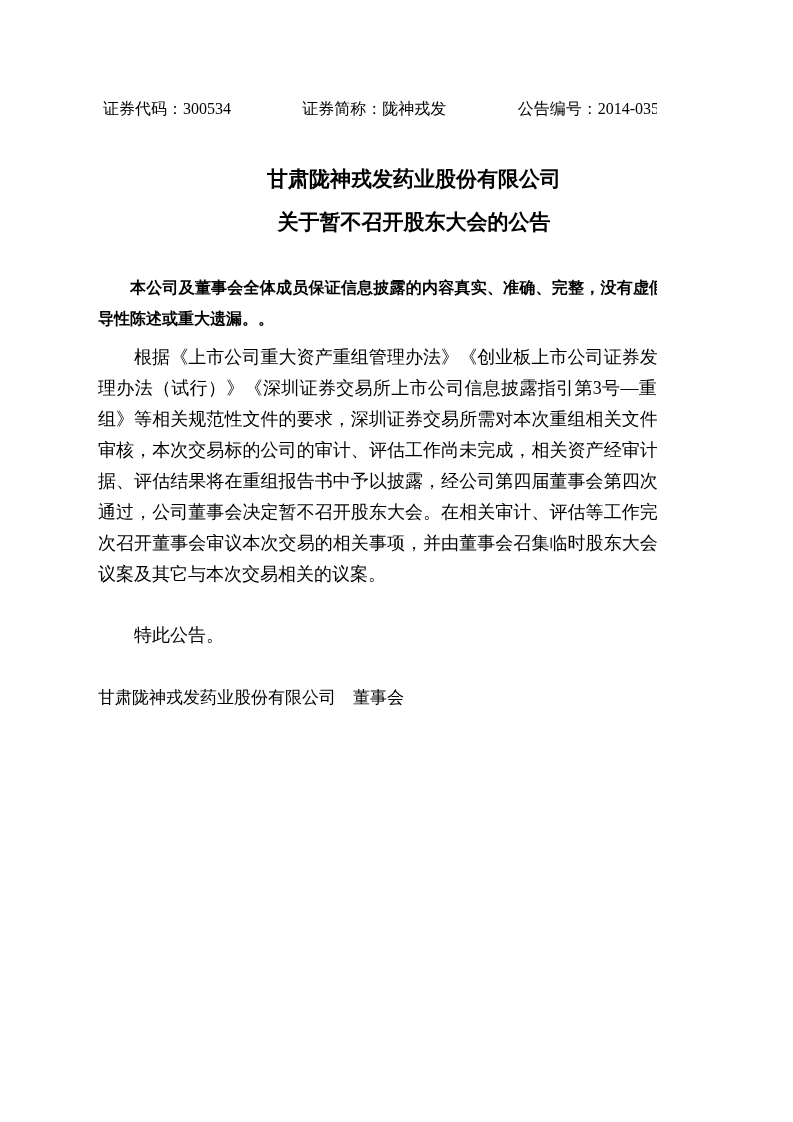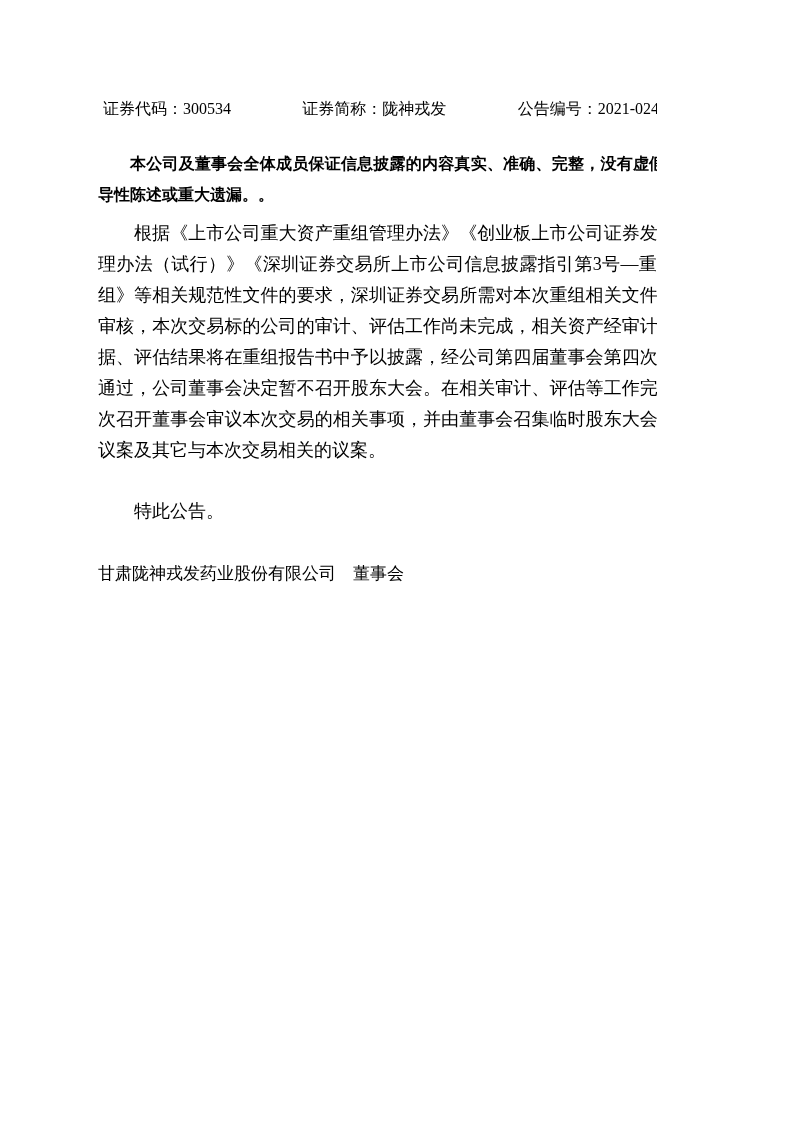--- a/index.html
+++ b/index.html
@@ -78,23 +78,27 @@
 </style>
 </head>
 <body>
 
 <div class="page">
   <div class="content">
 
     <div class="doc-header">
       <span>证券代码：300534</span>
       <span>证券简称：陇神戎发</span>
-      <span>公告编号：2021-024</span>
+      <span>公告编号：2014-035</span>
     </div>
 
+    <div class="title-block">
+      <div>甘肃陇神戎发药业股份有限公司</div>
+      <div>关于暂不召开股东大会的公告</div>
+    </div>
 
     <p class="statement">本公司及董事会全体成员保证信息披露的内容真实、准确、完整，没有虚假记载、误导性陈述或重大遗漏。。</p>
 
 
     <p class="body-para second">根据《上市公司重大资产重组管理办法》《创业板上市公司证券发行注册管理办法（试行）》《深圳证券交易所上市公司信息披露指引第3号—重大资产重组》等相关规范性文件的要求，深圳证券交易所需对本次重组相关文件进行事后审核，本次交易标的公司的审计、评估工作尚未完成，相关资产经审计的财务数据、评估结果将在重组报告书中予以披露，经公司第四届董事会第四次会议审议通过，公司董事会决定暂不召开股东大会。在相关审计、评估等工作完成后，再次召开董事会审议本次交易的相关事项，并由董事会召集临时股东大会审议上述议案及其它与本次交易相关的议案。</p>
 
     <p class="closing">特此公告。</p>
 
     <div class="signature-block">
       <div class="signature-company">甘肃陇神戎发药业股份有限公司　董事会</div>

